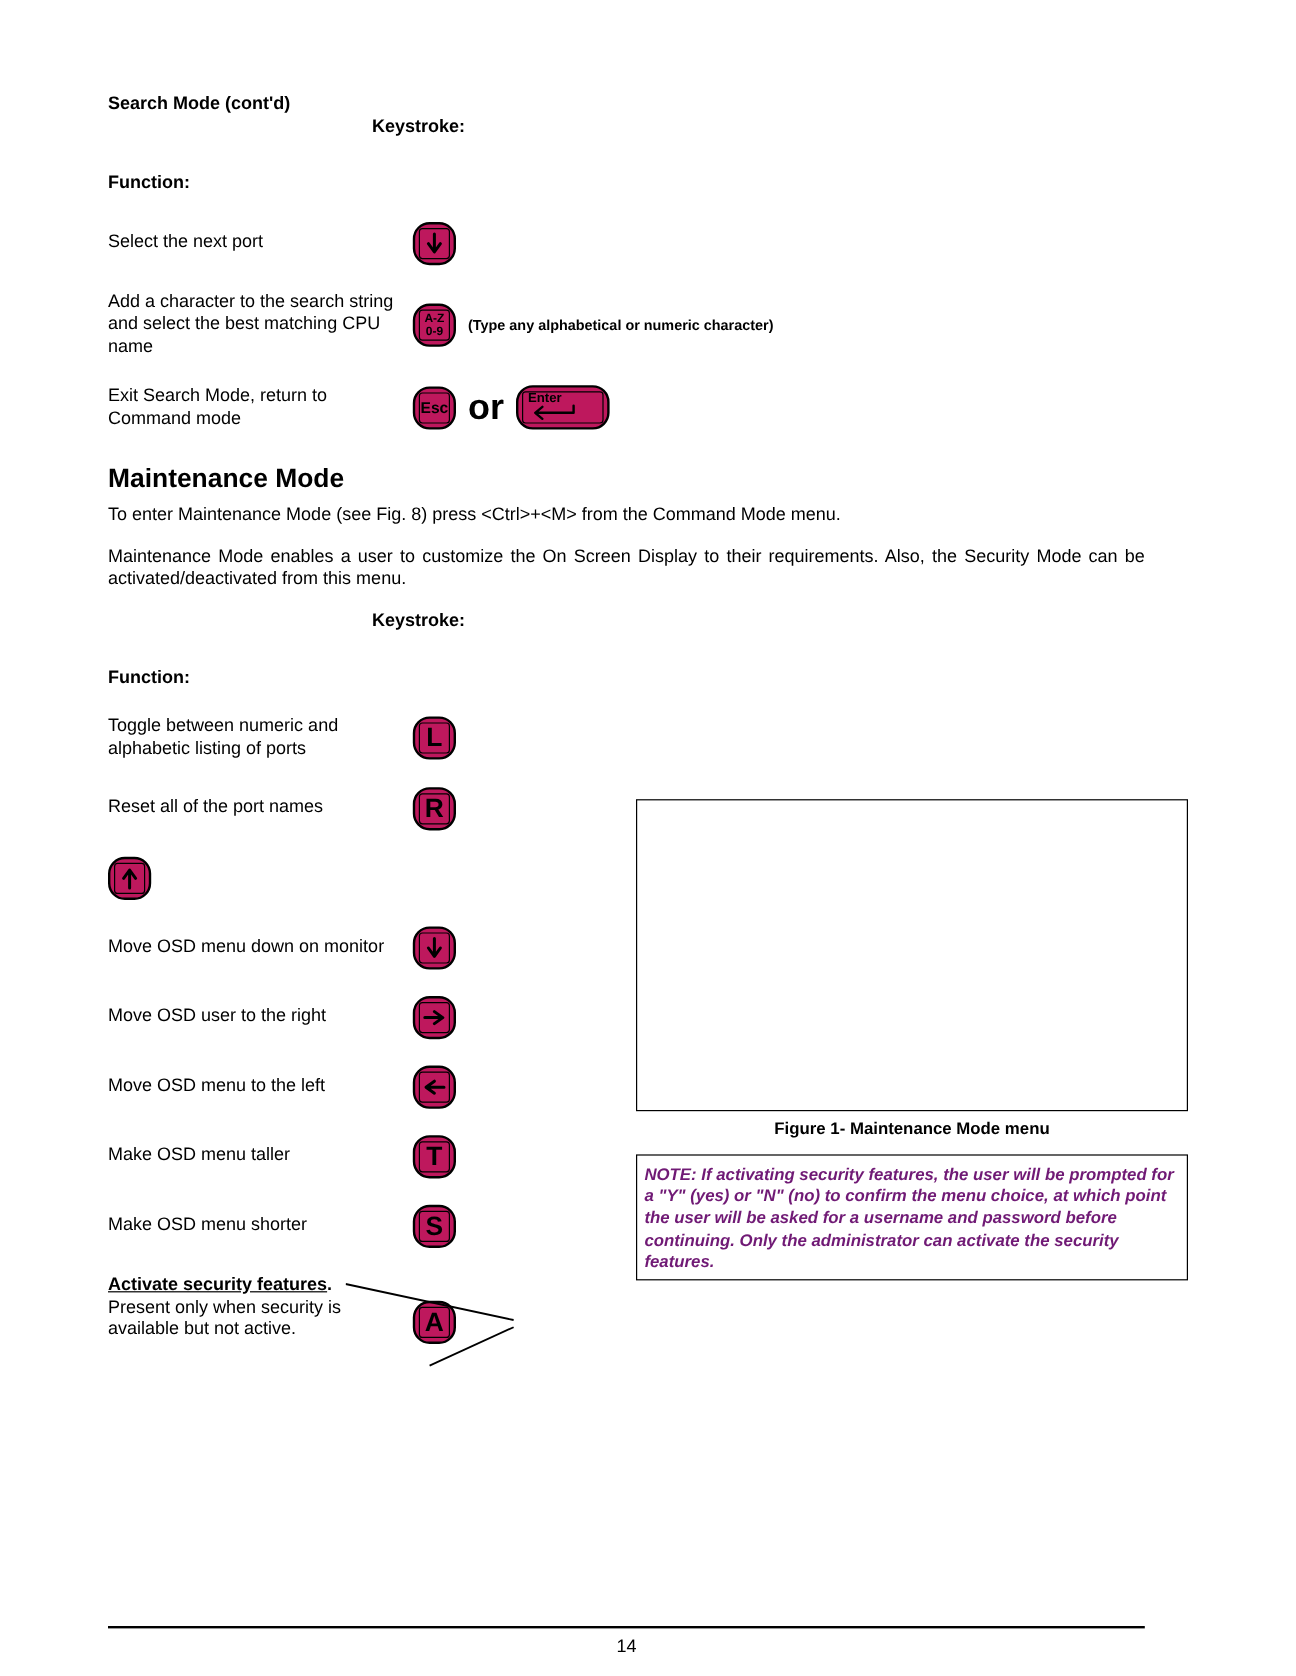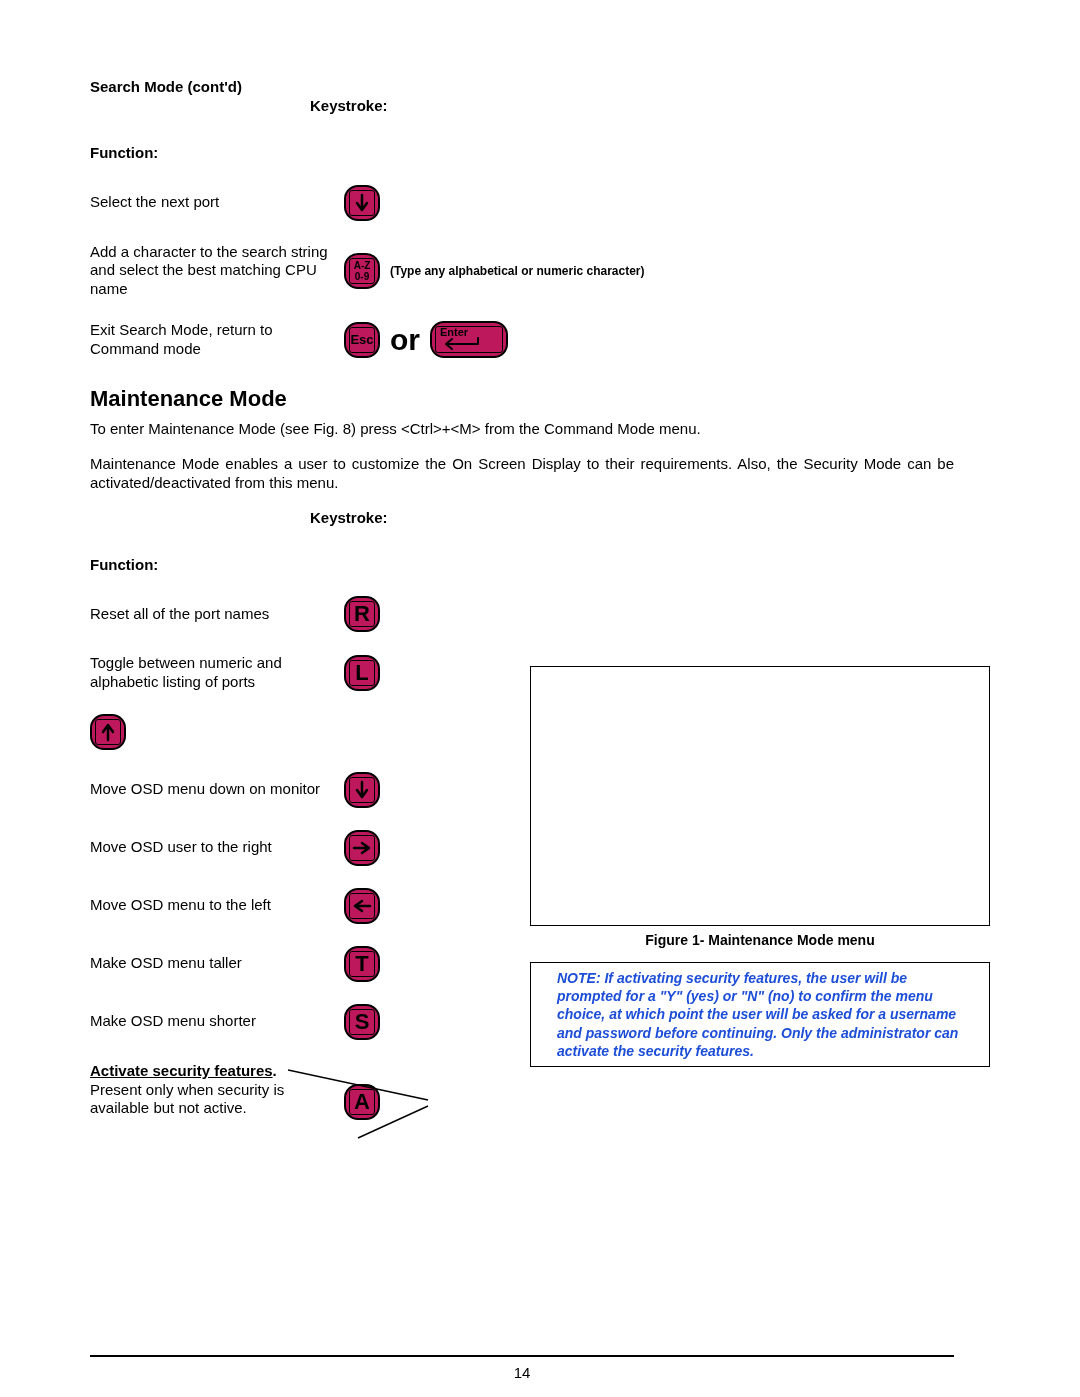--- a/index.html
+++ b/index.html
@@ -130,25 +130,25 @@
     background:#fff;
   }
   .fig-caption {
     text-align: center;
     font-weight: bold;
     font-size: 14px;
     margin: 6px 0 14px 0;
   }
   .fig-note {
     border: 1.5px solid #000;
-    padding: 6px 26px;
+    padding: 6px 6px;
     font-size: 14px;
     font-weight: bold;
     font-style: italic;
-    color: #1d4ed8;
+    color: #701a75;
     line-height: 1.3;
   }
 
   
   .connector {
     position:absolute;
     stroke:#000;
     fill:none;
   }
 
@@ -221,33 +221,33 @@
   <h2 class="section">Maintenance Mode</h2>
   <p class="body">To enter Maintenance Mode (see Fig. 8) press &lt;Ctrl&gt;+&lt;M&gt; from the Command Mode menu.</p>
   <p class="body">Maintenance Mode enables a user to customize the On Screen Display to their requirements. Also, the Security Mode can be activated/deactivated from this menu.</p>
 
   <div class="col-headers">
     <div class="c1 head-small-bold">Function:</div>
     <div class="head-small-bold">Keystroke:</div>
   </div>
 
   <div class="row">
+    <div class="fn">Toggle between numeric and alphabetic listing of ports</div>
+    <div class="ks">
+        <span class="key">
+          <span class="cap">L</span>
+        </span>
+      </div>
+  </div>
+
+  <div class="row">
     <div class="fn">Reset all of the port names</div>
     <div class="ks">
         <span class="key">
           <span class="cap">R</span>
-        </span>
-      </div>
-  </div>
-
-  <div class="row">
-    <div class="fn">Toggle between numeric and alphabetic listing of ports</div>
-    <div class="ks">
-        <span class="key">
-          <span class="cap">L</span>
         </span>
       </div>
   </div>
 
   <div class="row">
     <div class="ks">
         <span class="key">
       <svg width="18" height="22" viewBox="0 0 18 22">
             <path d="M9 19 L9 7 M4 11 L9 4 L14 11" stroke="#000" stroke-width="2.5" fill="none" stroke-linecap="round" stroke-linejoin="round"></path>
           </svg>

